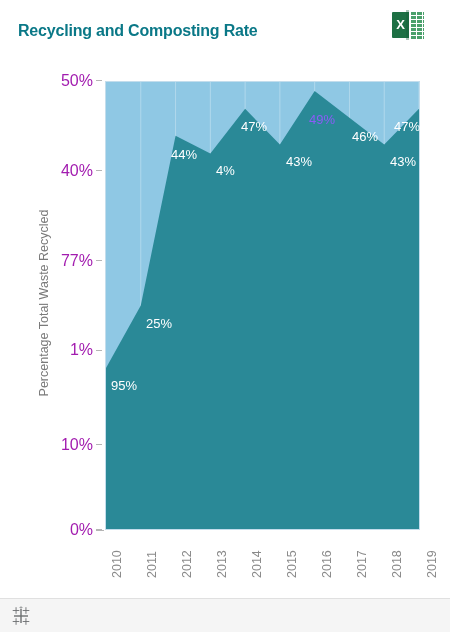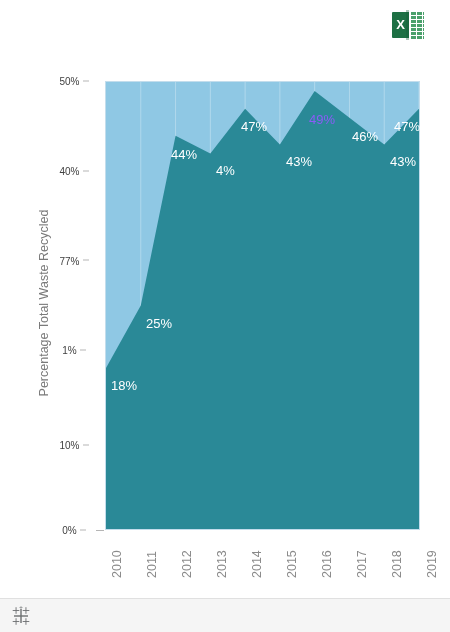--- a/index.html
+++ b/index.html
@@ -113,23 +113,23 @@
     font-size: 12.5px;
     color: #7a7a7a;
     white-space: nowrap;
   }
 
   
   .y-tick {
     position: absolute;
     right: 0;
     width: 56px;
-    text-align: center;
-    font-size: 10px;
-    color: #404040;
+    text-align: right;
+    font-size: 16px;
+    color: #a21caf;
     white-space: nowrap;
     transform: translateY(-50%);
   }
   #y-axis {
     position: absolute;
     left: 36px;
     top: 0;
     width: 66px;
     height: 532px;
   }
@@ -216,20 +216,21 @@
     height: 20px;
     cursor: pointer;
   }
 </style>
 </head>
 <body>
 
 <div id="viz-card">
 
   <div id="viz-header">
+    <div id="chart-title">Recycling and Composting Rate</div>
 
     <div id="excel-export-icon" title="Export to Excel">
       <div class="xl-left"></div>
       <div class="xl-x">X</div>
       <div class="xl-fold"></div>
       <div class="xl-sheet"></div>
     </div>
   </div>
 
   <div id="chart-body">
@@ -256,21 +257,21 @@
             <line x1="210" x2="210" y1="0" y2="449" stroke="#ffffff" stroke-opacity="0.30" stroke-width="1" vector-effect="non-scaling-stroke"></line>
             <line x1="245" x2="245" y1="0" y2="449" stroke="#ffffff" stroke-opacity="0.30" stroke-width="1" vector-effect="non-scaling-stroke"></line>
             <line x1="280" x2="280" y1="0" y2="449" stroke="#ffffff" stroke-opacity="0.30" stroke-width="1" vector-effect="non-scaling-stroke"></line>
             <line x1="315" x2="315" y1="0" y2="449" stroke="#ffffff" stroke-opacity="0.30" stroke-width="1" vector-effect="non-scaling-stroke"></line>
           </g>
         <path id="area-path" d="M 0 287.36 L 35 224.5 L 70 53.879999999999995 L 105 71.84000000000003 L 140 26.939999999999998 L 175 62.860000000000014 L 210 8.980000000000018 L 245 35.91999999999996 L 280 62.860000000000014 L 315 26.939999999999998 L 315 449 L 0 449 Z" fill="#2a8997"></path>
       </svg>
     </div>
 
     <div id="data-labels-layer">
-        <div class="data-label" style="left: 111px; top: 320.36px; color: rgb(255, 255, 255);">18%</div>
+        <div class="data-label" style="left: 111px; top: 320.36px; color: rgb(255, 255, 255);">95%</div>
         <div class="data-label" style="left: 146px; top: 257.5px; color: rgb(255, 255, 255);">25%</div>
         <div class="data-label" style="left: 171px; top: 88.88px; color: rgb(255, 255, 255);">44%</div>
         <div class="data-label" style="left: 216px; top: 104.84px; color: rgb(255, 255, 255);">4%</div>
         <div class="data-label" style="left: 241px; top: 60.94px; color: rgb(255, 255, 255);">47%</div>
         <div class="data-label" style="left: 286px; top: 95.86px; color: rgb(255, 255, 255);">43%</div>
         <div class="data-label" style="left: 309px; top: 53.98px; color: #8b5cf6;">49%</div>
         <div class="data-label" style="left: 352px; top: 70.92px; color: rgb(255, 255, 255);">46%</div>
         <div class="data-label" style="left: 390px; top: 95.86px; color: rgb(255, 255, 255);">43%</div>
         <div class="data-label" style="left: 394px; top: 60.94px; color: rgb(255, 255, 255);">47%</div>
       </div>

